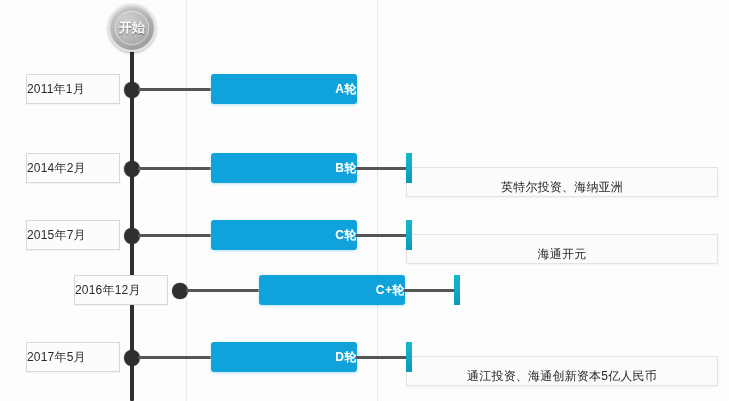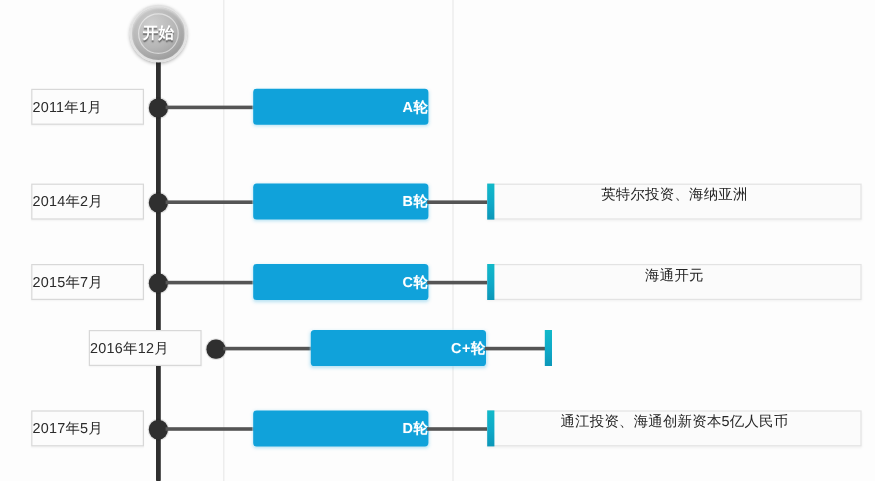--- a/index.html
+++ b/index.html
@@ -164,28 +164,28 @@
     color: #ffffff;
     letter-spacing: 0.5px;
     white-space: nowrap;
     text-shadow: 0 0 1px rgba(255,255,255,0.25);
   }
 
   
   .investor-box {
     position: absolute;
     left: 406px;
-    top: 0;
+    top: 14px;
     width: 312px;
     height: 30px;
     background: #fbfbfb;
     border: 1px solid #e3e3e3;
     box-sizing: border-box;
     display: flex;
-    align-items: flex-start;
+    align-items: flex-end;
     justify-content: center;
     box-shadow: 0 1px 2px rgba(0,0,0,0.05);
   }
   .investor-accent {
     position: absolute;
     left: 406px;
     top: 0px;
     width: 6px;
     height: 30px;
     background: linear-gradient(180deg, #12b9c9 0%, #0fa9c8 55%, #0c97b8 100%);

